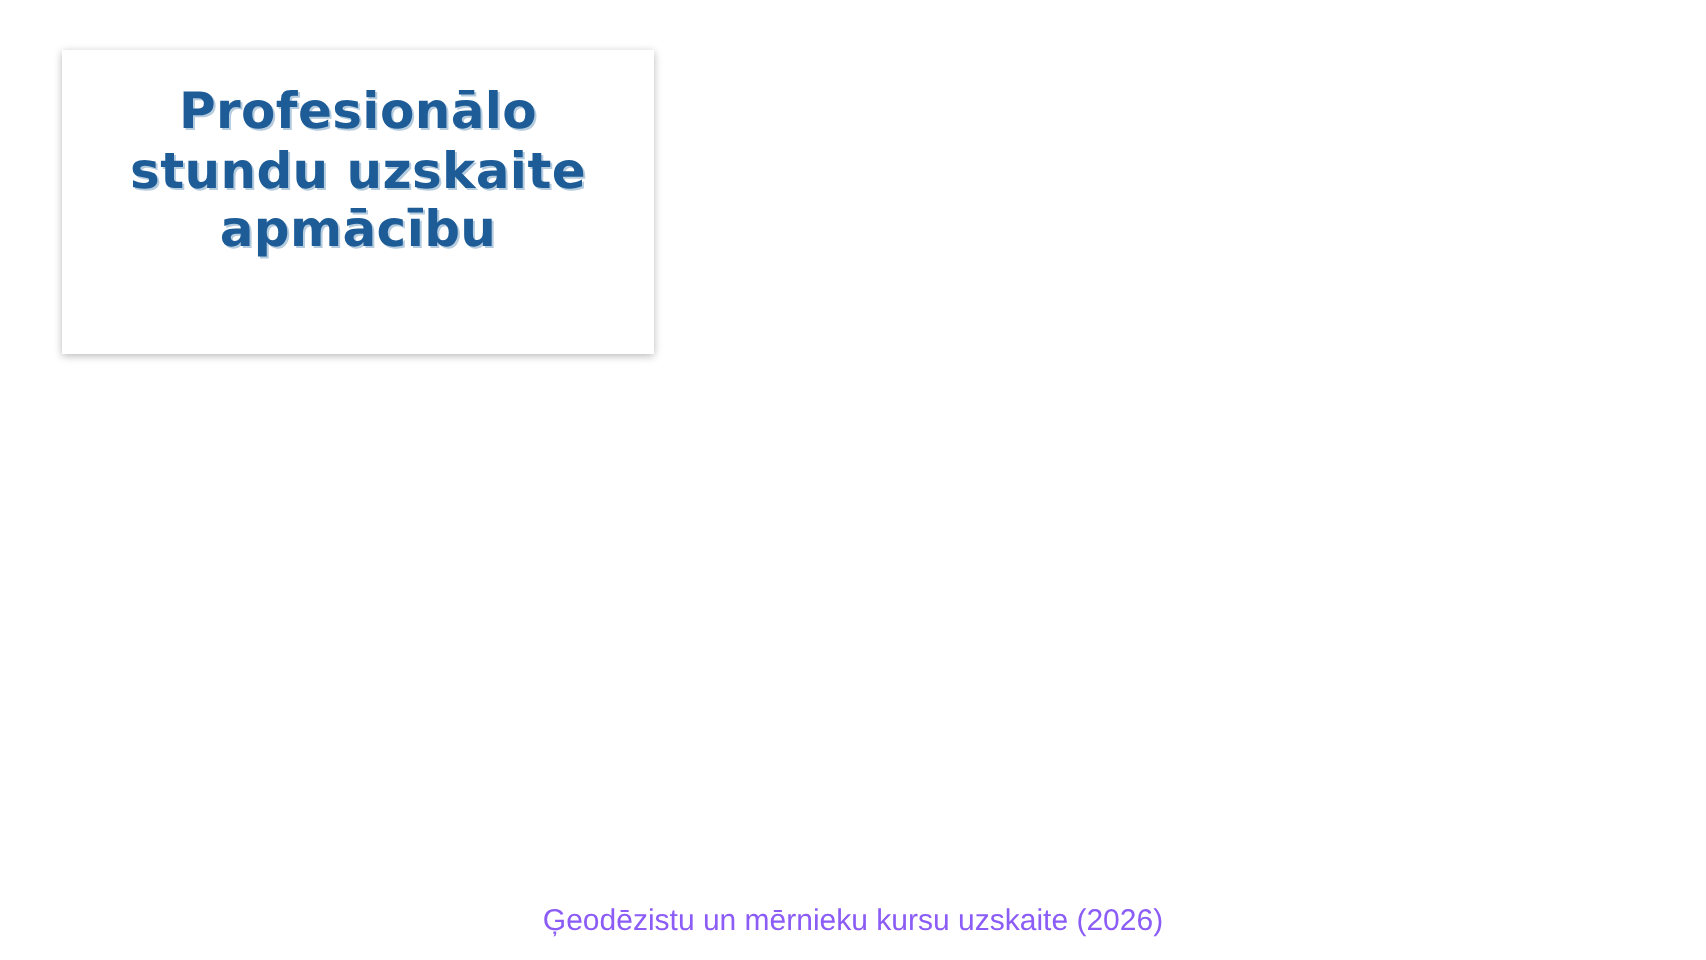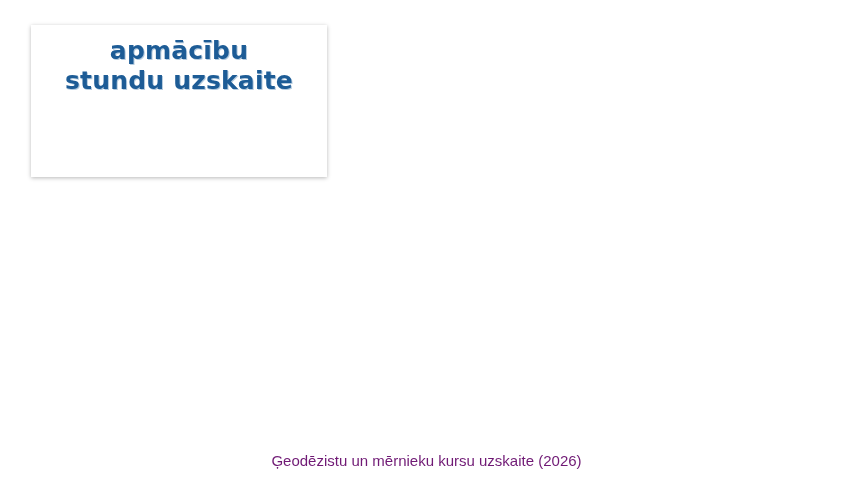--- a/index.html
+++ b/index.html
@@ -61,31 +61,32 @@
     margin-top: 10px;
   }
 
   
   #footer-caption {
     position: absolute;
     left: 0;
     right: 0;
     top: 450px;
     text-align: center;
-    color: #701a75;
+    color: #8b5cf6;
     font-family: "Liberation Sans", sans-serif;
     font-size: 15px;
     line-height: 21px;
   }
 </style>
 </head>
 <body>
 
 <div id="page">
 
   <div id="title-card">
+    <div class="title-line title-main" id="title-l1">Profesionālo</div>
+    <div class="title-line title-main" id="title-l3">stundu uzskaite</div>
     <div class="title-line title-main" id="title-l2">apmācību</div>
-    <div class="title-line title-main" id="title-l3">stundu uzskaite</div>
   </div>
 
   <div id="footer-caption">Ģeodēzistu un mērnieku kursu uzskaite (2026)</div>
 
 </div>
 
 </body></html>

